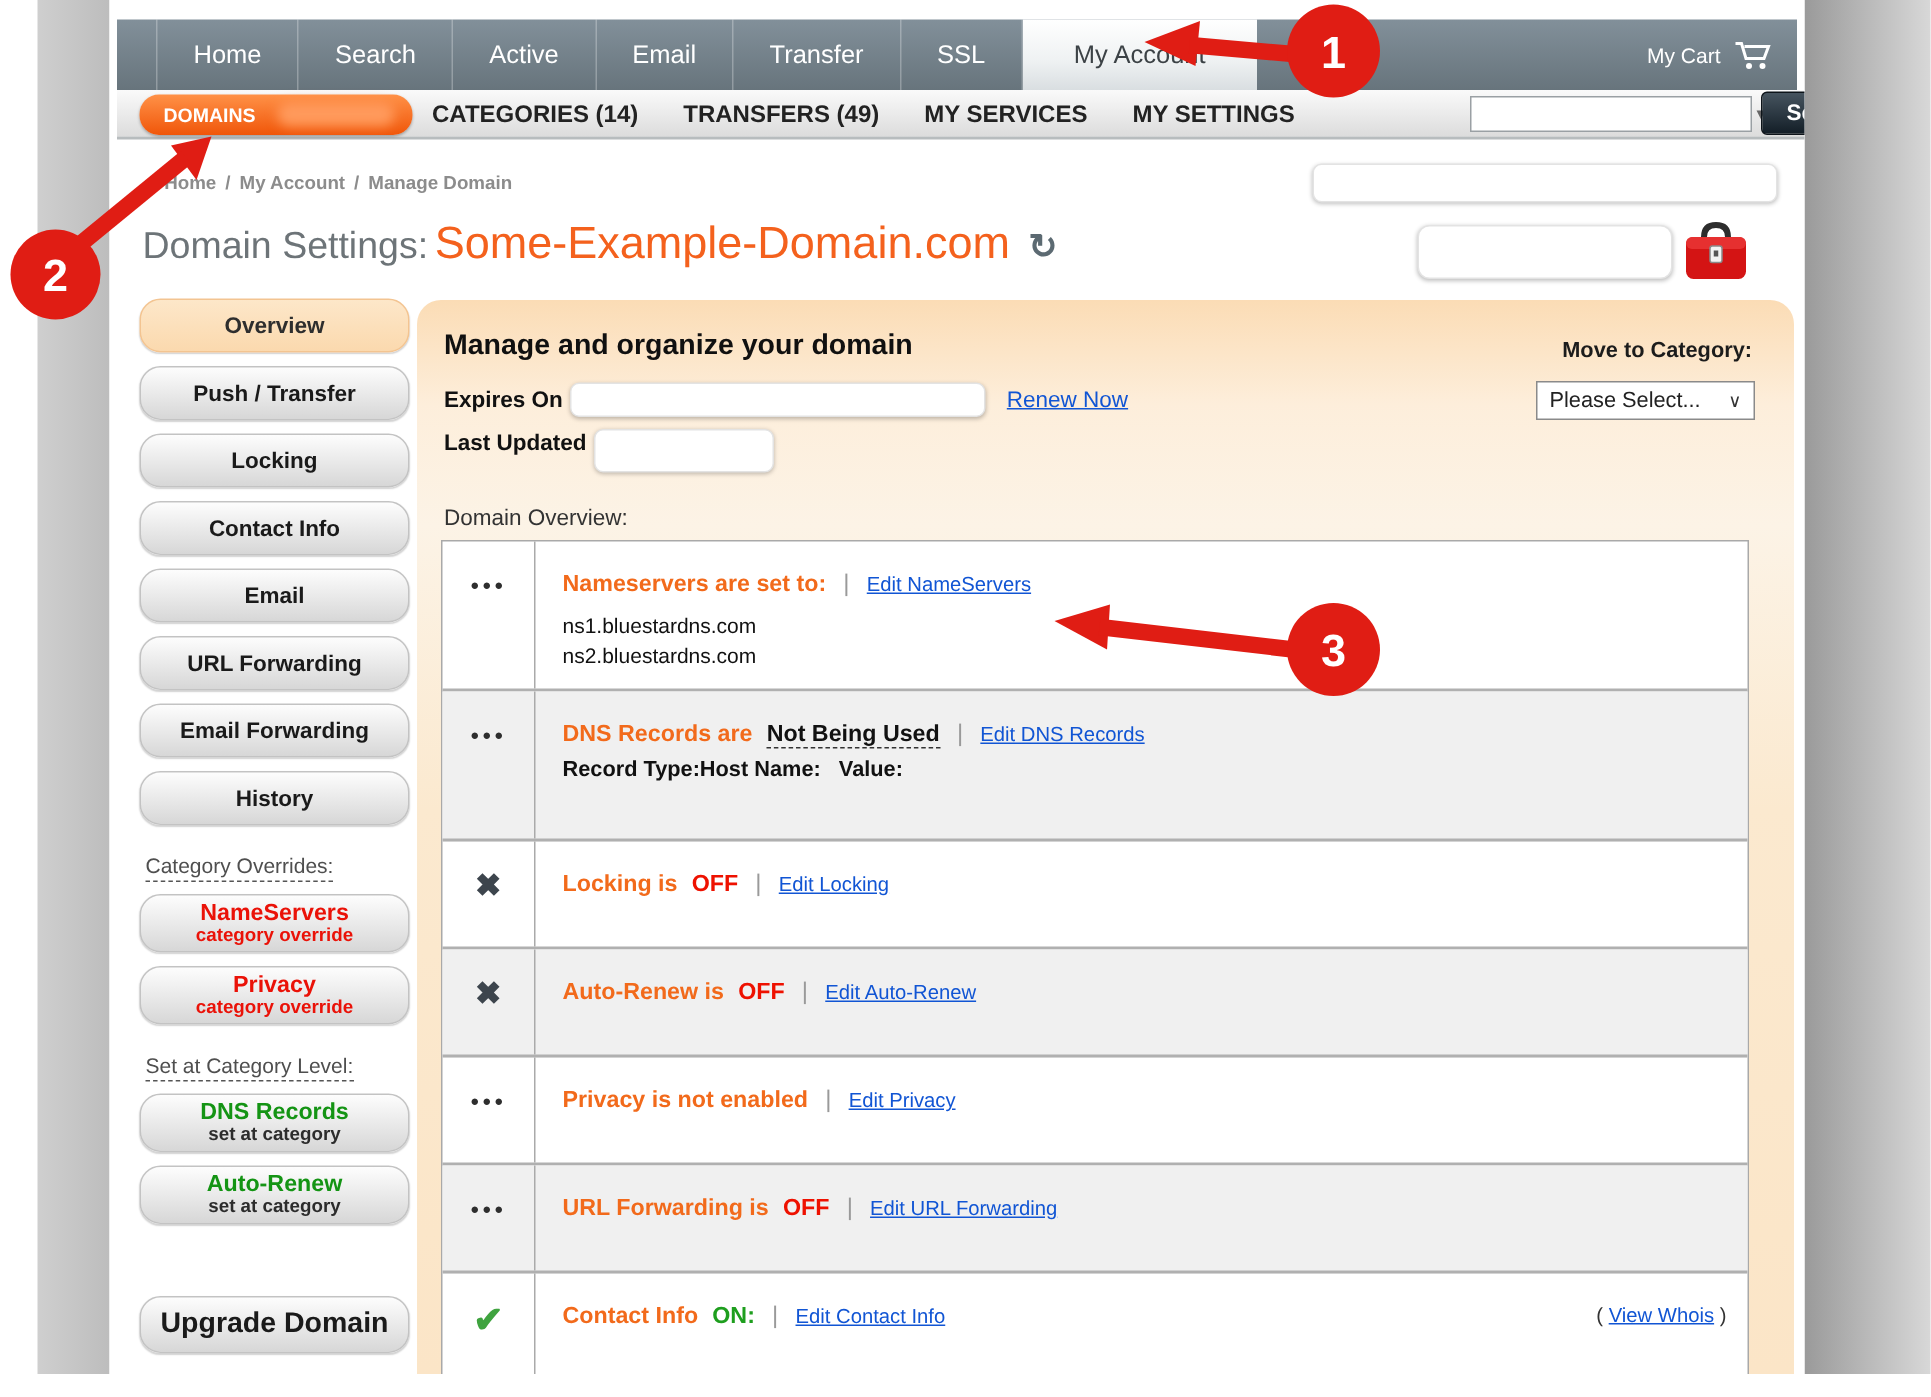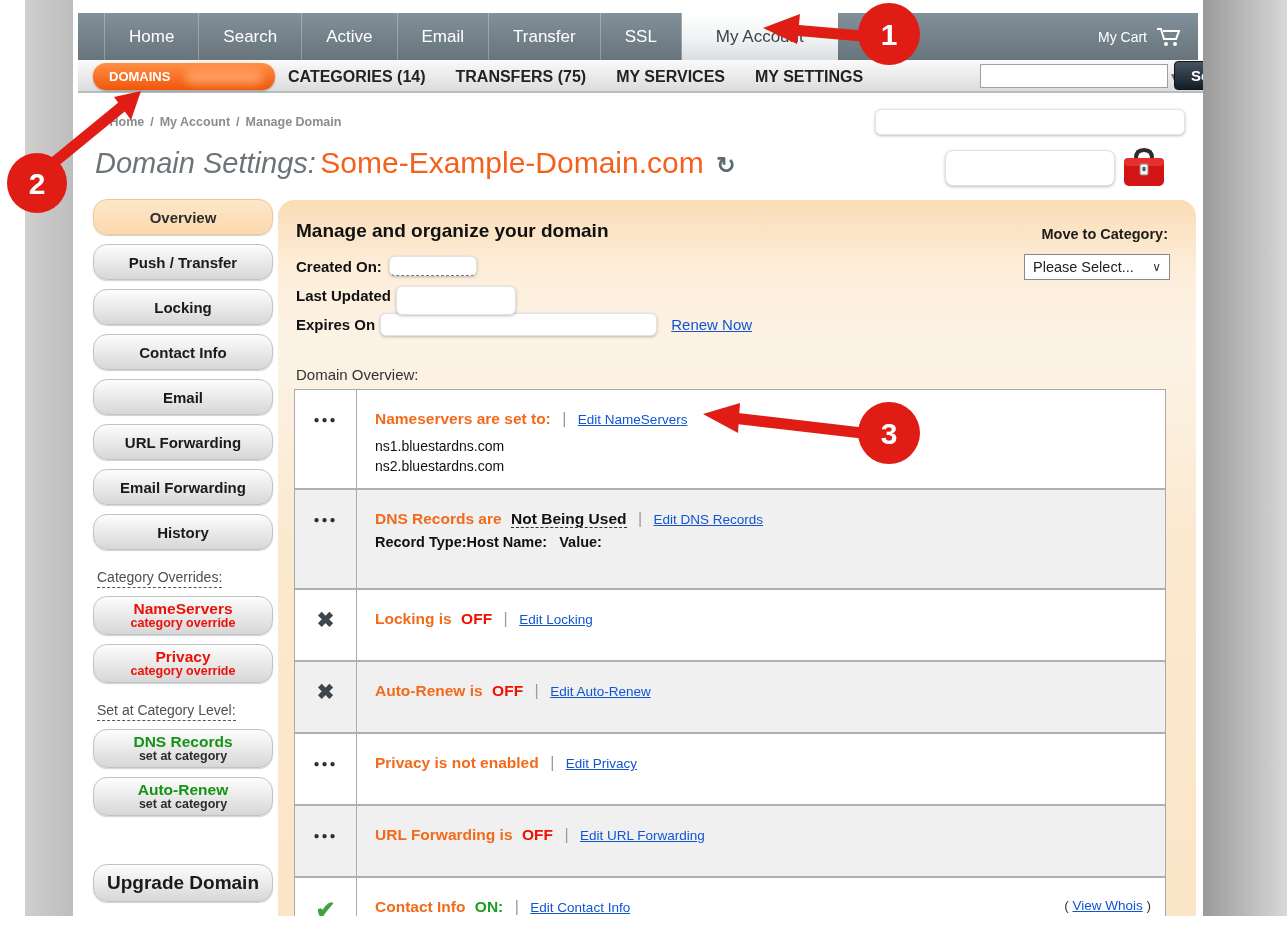--- a/index.html
+++ b/index.html
@@ -43,21 +43,21 @@
   
   .breadcrumb { position:absolute; left:22px; top:114px; font-size:12.5px; font-weight:bold; color:#8c8c8c;
     display:flex; gap:6px; align-items:center; }
   .house { color:#9a9a9a; font-size:14px; }
   .redact { background:#fff; border:1px solid #e3e3e3; border-radius:6px; box-shadow:0 1px 3px rgba(0,0,0,.25);
     display:inline-block; vertical-align:middle; }
   .box-top { position:absolute; left:802px; top:109px; width:310px; height:26px; }
   .box-title { position:absolute; left:872px; top:150px; width:170px; height:36px; border-radius:8px; }
   .toolbox { position:absolute; left:1048px; top:146px; }
   .titlebar { position:absolute; left:22px; top:146px; white-space:nowrap; }
-  .title-label { font-size:29px; color:#6d7478;font-style:italic; }
+  .title-label { font-size:25px; color:#6d7478; }
   .title-domain { font-size:30px; color:#f4611d; }
   .refresh { font-size:23px; color:#5c6a72; font-weight:bold; margin-left:8px; cursor:pointer; }
 
   
   .sidebar { position:absolute; left:20px; top:199px; width:182px; }
   .side-btn { width:180px; min-height:36px; border-radius:14px; margin-bottom:9px;
     background:linear-gradient(#fdfdfd,#d7d7d7); border:1px solid #c3c3c3;
     display:flex; flex-direction:column; align-items:center; justify-content:center;
     font-size:15px; font-weight:bold; color:#1a1a1a; cursor:pointer; box-shadow:0 1px 1px rgba(0,0,0,.18); }
   .side-btn.active { background:linear-gradient(#fde7c9,#fbd9ae); border:1px solid #f3c astu; border:1px solid #f3c491; color:#2e2e2e; }
@@ -146,21 +146,21 @@
     </div>
   </div>
 
   <div class="subnav">
     <div class="domains-pill">
       <span>DOMAINS</span>
       <span class="domains-blur"></span>
     </div>
     <div class="subnav-items">
       <span class="subnav-item">CATEGORIES (14)</span>
-      <span class="subnav-item">TRANSFERS (75)</span>
+      <span class="subnav-item">TRANSFERS (49)</span>
       <span class="subnav-item">MY SERVICES</span>
       <span class="subnav-item">MY SETTINGS</span>
     </div>
     <div class="subnav-search">
       <input type="text" value="" style="">
       <span class="combo-arrow">▼</span>
     </div>
     <div class="search-btn">Search</div>
   </div>
 
@@ -218,31 +218,27 @@
       <span class="tl-sub dark-sub">set at category</span>
     </div>
 
     <div class="side-btn upgrade">Upgrade Domain</div>
   </div>
 
   <div class="panel">
     <h2>Manage and organize your domain</h2>
 
     <div class="info-line">
-      <b>Created On:</b>
-      <span class="redact r-created"></span>
+      <b>Expires On</b>
+      <span class="redact r-expires"></span>
+      <a class="blue">Renew Now</a>
     </div>
     <div class="info-line">
       <b>Last Updated</b>
       <span class="redact r-updated"></span>
-    </div>
-    <div class="info-line">
-      <b>Expires On</b>
-      <span class="redact r-expires"></span>
-      <a class="blue">Renew Now</a>
     </div>
 
     <div class="move-cat">Move to Category:</div>
     <div class="cat-select">
       <span>Please Select...</span>
       <span class="cat-caret">∨</span>
     </div>
 
     <div class="overview-label">Domain Overview:</div>
 

